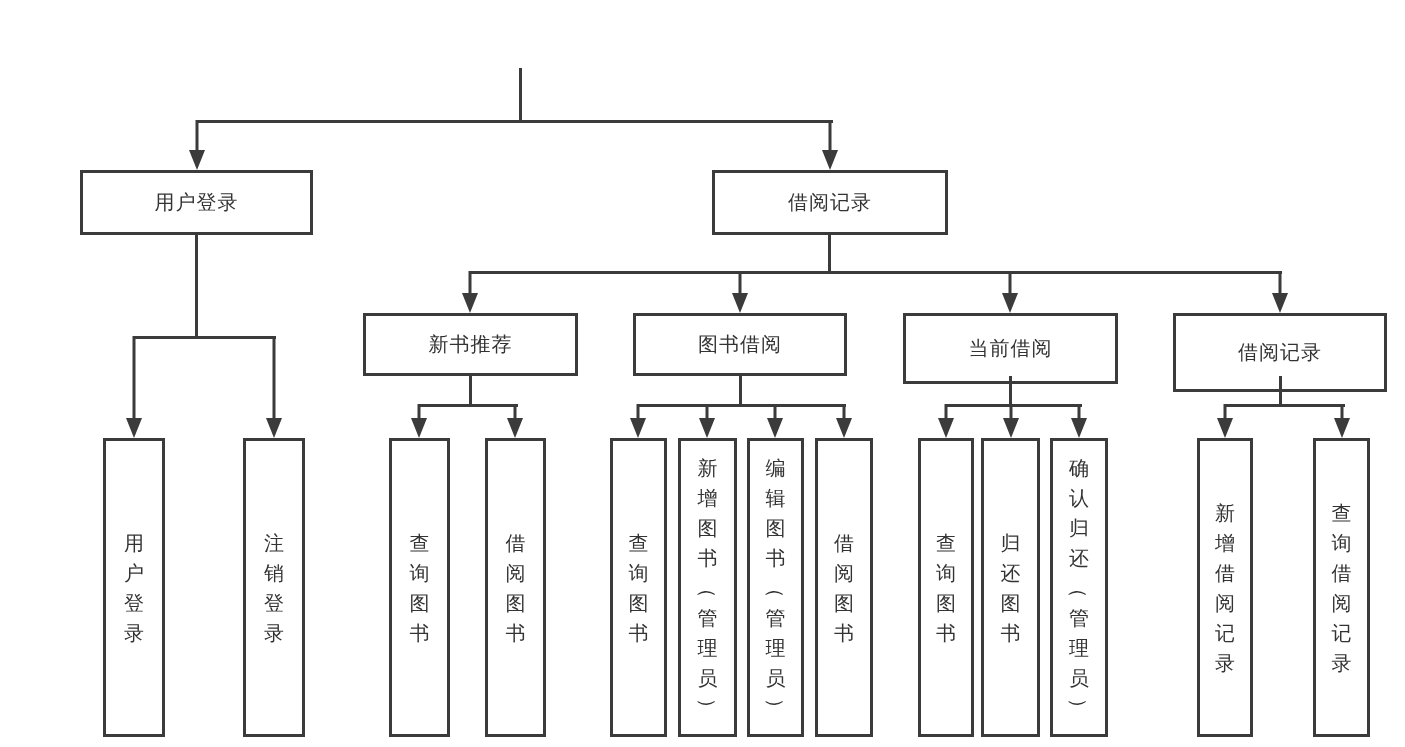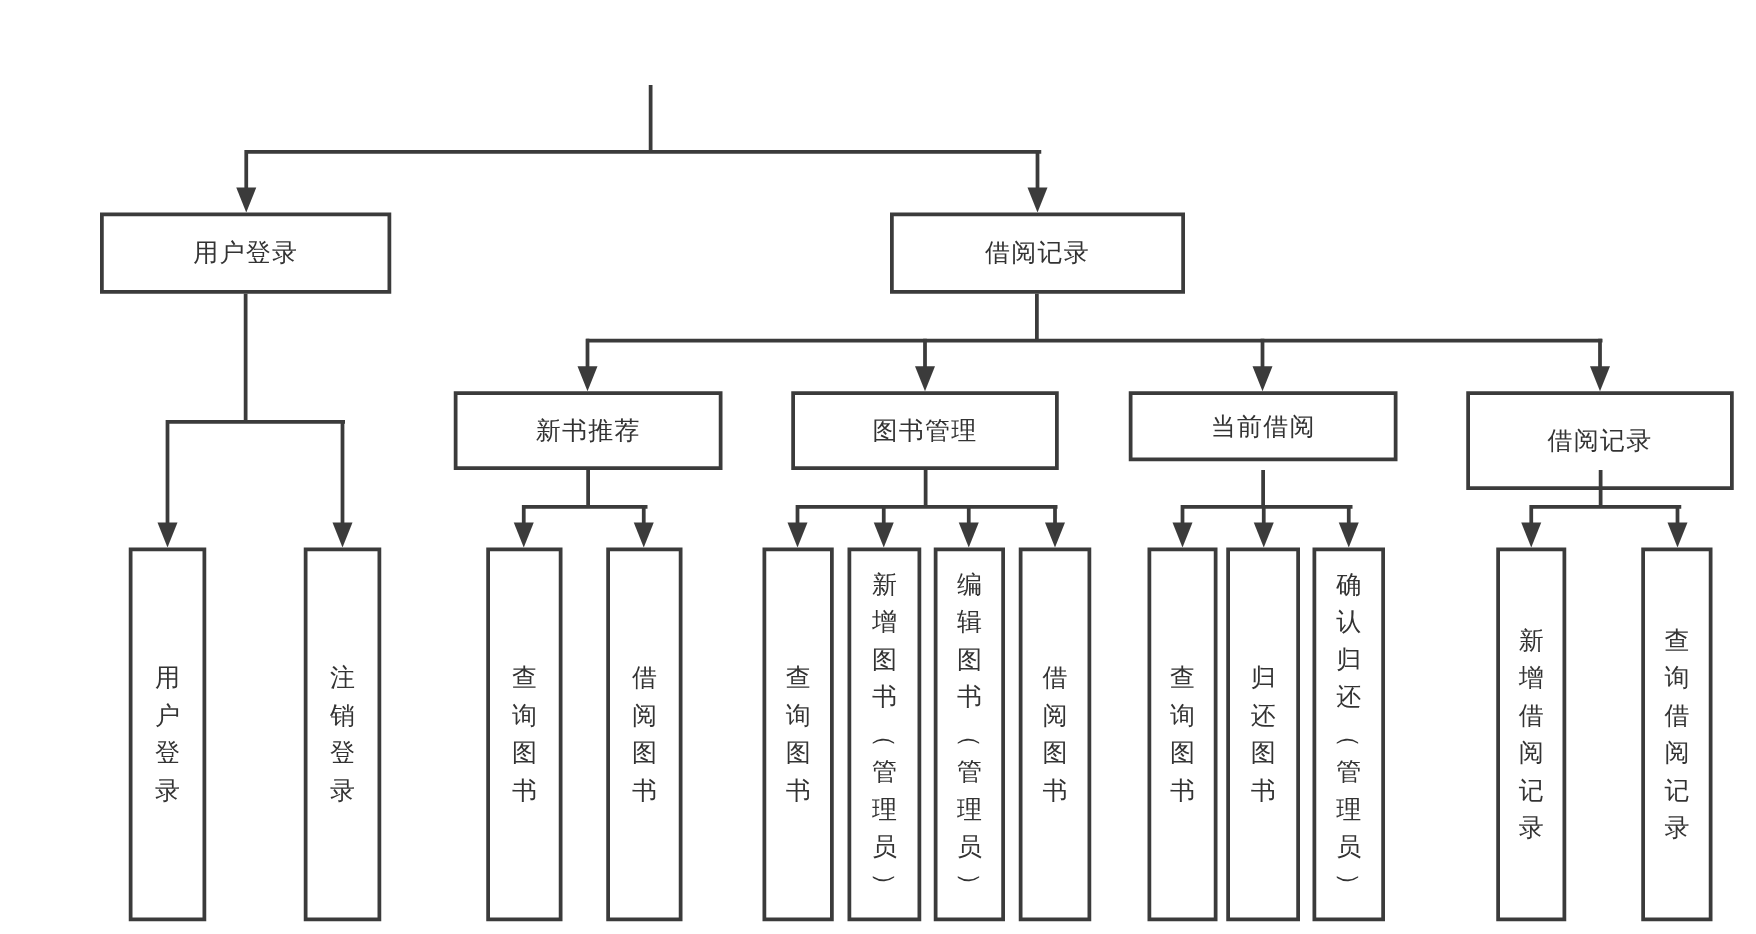--- a/index.html
+++ b/index.html
@@ -75,22 +75,22 @@
     </div>
 
   <div class="vline" style="left:828px;top:235px;height:38px"></div>
   <div class="hline" style="left:469px;top:271px;width:813px"></div>
   <div class="varrow" style="left:461px;top:271px;height:42px"></div>
   <div class="varrow" style="left:731px;top:271px;height:42px"></div>
   <div class="varrow" style="left:1001px;top:271px;height:42px"></div>
   <div class="varrow" style="left:1271px;top:271px;height:42px"></div>
 
   <div class="box" style="left:363px;top:313px;width:215px;height:63px">新书推荐</div>
-  <div class="box" style="left:633px;top:313px;width:214px;height:63px">图书管理</div>
-  <div class="box" style="left:903px;top:313px;width:215px;height:56px">当前借阅</div>
+  <div class="box" style="left:633px;top:313px;width:214px;height:63px">图书借阅</div>
+  <div class="box" style="left:903px;top:313px;width:215px;height:71px">当前借阅</div>
   <div class="box" style="left:1173px;top:313px;width:214px;height:79px">借阅记录</div>
 
   <div class="vline" style="left:469px;top:376px;height:30px"></div>
   <div class="vline" style="left:739px;top:376px;height:30px"></div>
   <div class="vline" style="left:1009px;top:376px;height:30px"></div>
   <div class="vline" style="left:1279px;top:376px;height:30px"></div>
 
   <div class="hline" style="left:418px;top:404px;width:100px"></div>
   <div class="hline" style="left:637px;top:404px;width:209px"></div>
   <div class="hline" style="left:945px;top:404px;width:137px"></div>

